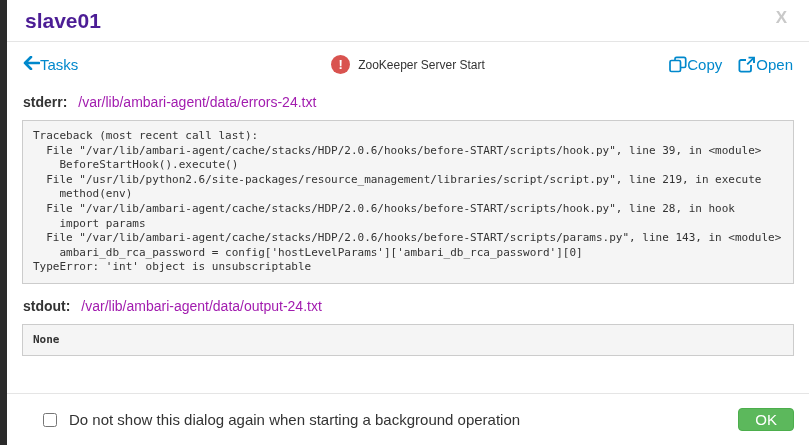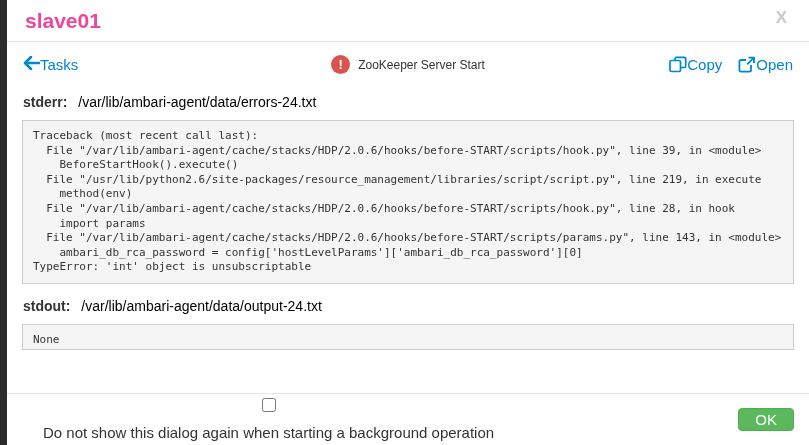--- a/index.html
+++ b/index.html
@@ -15,21 +15,21 @@
     width: 802px; height: 445px;
     background: #ffffff;
   }
   
   .modal-header {
     position: relative;
     padding: 8px 18px 7px 18px;
     border-bottom: 1px solid #e5e5e5;
   }
   .modal-title {
-    font-size: 21px; font-weight: bold; color: #ec4899;
+    font-size: 21px; font-weight: bold; color: #4c1d95;
     line-height: 26px;
   }
   .close-x {
     position: absolute; right: 22px; top: 8px;
     font-size: 17px; font-weight: bold; color: #c9c9c9;
     cursor: pointer; line-height: 20px;
   }
   
   .toolbar {
     position: relative;
@@ -62,45 +62,45 @@
     display: flex; align-items: center; 
     color: #0088cc; font-size: 15px; cursor: pointer; text-decoration: none;
   }
   .tool-link svg { display: block; }
   
   .stream-row {
     padding: 0 16px; margin: 8px 0 10px 0;
     font-size: 14px;
   }
   .stream-label { font-weight: bold; color: #333; }
-  .stream-path { color: #000000; margin-left: 7px; }
+  .stream-path { color: #a21caf; margin-left: 7px; }
   
   .log-box {
     margin: 0 15px 14px 15px;
     background: #f5f5f5;
     border: 1px solid #ccc;
     border-radius: 0;
     padding: 8px 10px;
     font-family: "DejaVu Sans Mono", monospace;
     font-size: 11px; line-height: 14.6px;
     color: #333;
     white-space: pre;
     overflow: hidden;
   }
-  .log-box.stdout { height: 26px; }
+  .log-box.stdout { height: 32px; font-weight: bold; }
   
   .modal-footer {
     position: absolute; left: 0; right: 0; bottom: 0;
     height: 52px;
     border-top: 1px solid #e5e5e5;
     background: #fff;
     display: flex; align-items: center;
     padding: 0 15px 0 36px;
   }
-  .chk-row { display: flex; align-items: center; gap: 12px; flex-direction: column; }
+  .chk-row { display: flex; align-items: center; gap: 12px; }
   .chk-row input {
     width: 14px; height: 14px; margin: 0; cursor: pointer;
   }
   .chk-label { font-size: 15px; color: #333; }
   .ok-btn {
     margin-left: auto;
     background: #5cb85c;
     border: 1px solid #4cae4c;
     color: #fff;
     font-size: 15px;

